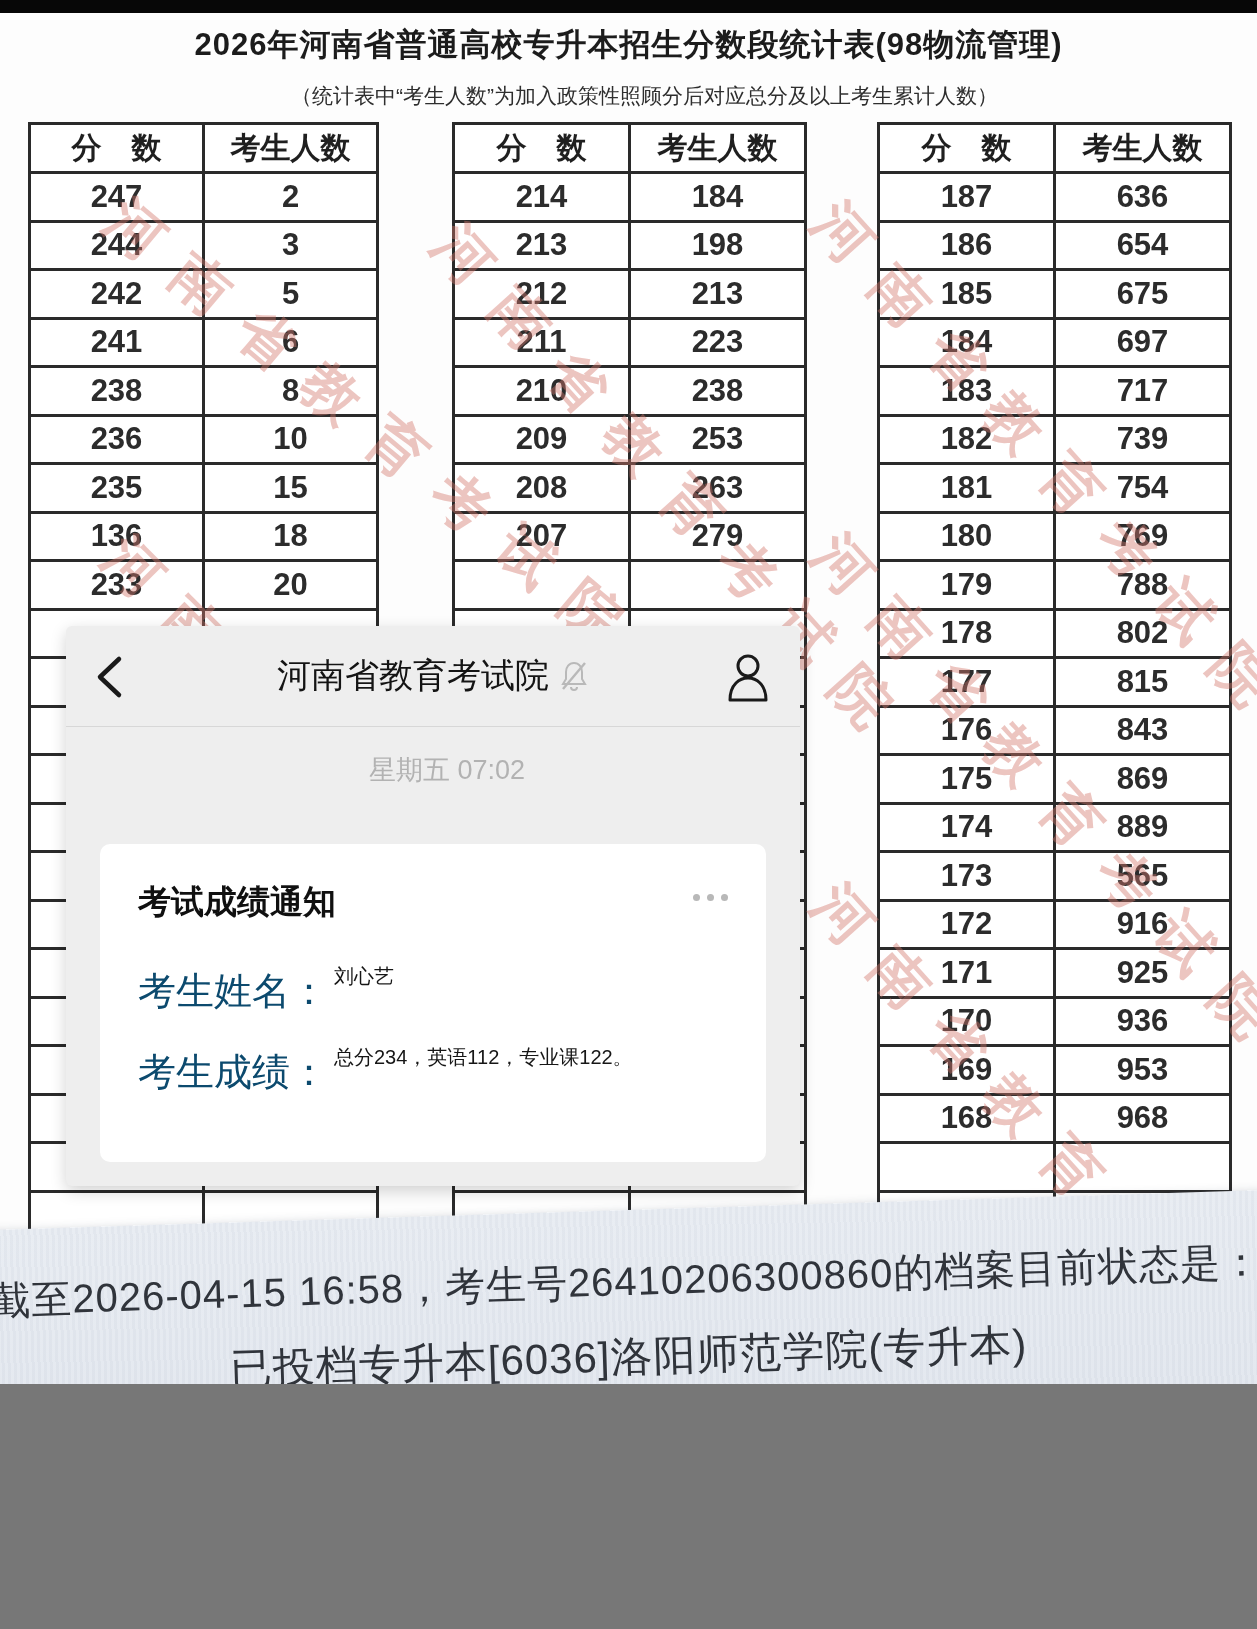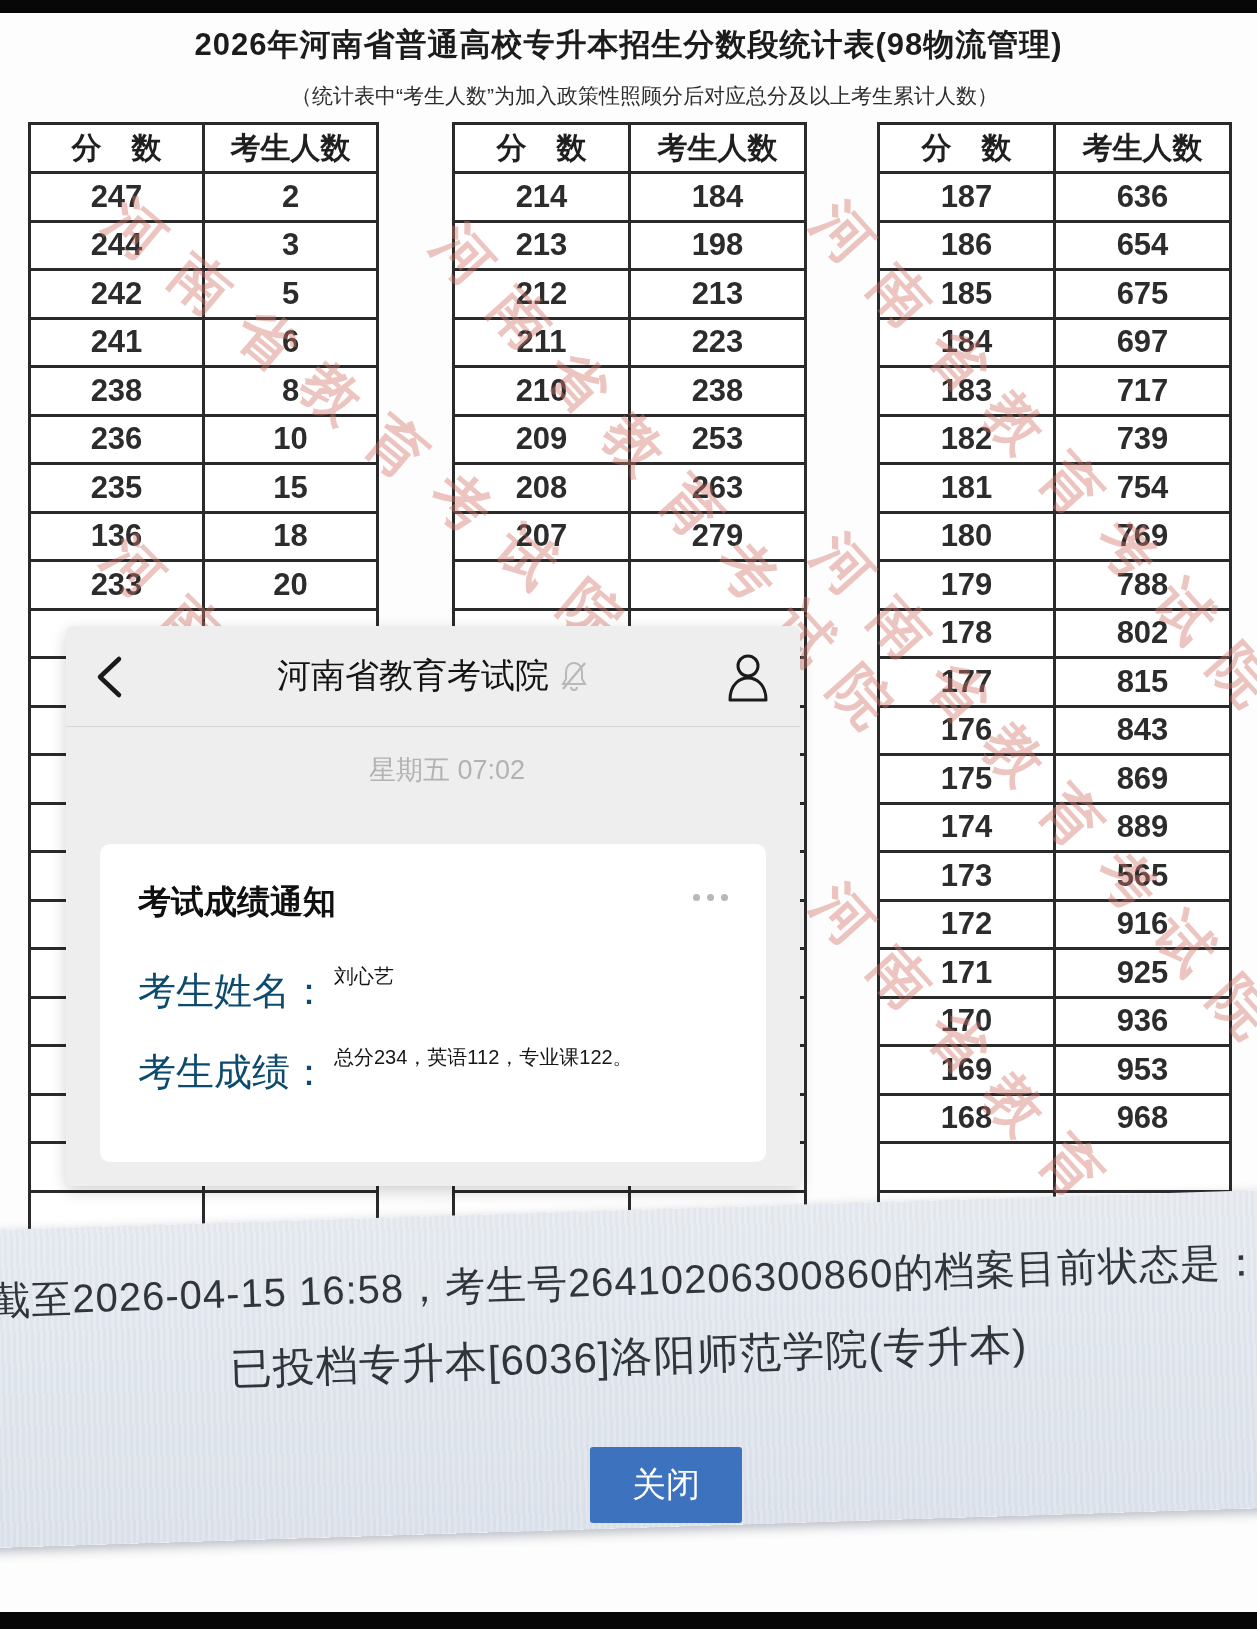--- a/index.html
+++ b/index.html
@@ -1,17 +1,17 @@
 <!DOCTYPE html>
 <html><head>
 <meta charset="utf-8">
 <style>
   html,body{margin:0;padding:0;background:#777;}
   *{box-sizing:border-box;font-family:"Liberation Sans",sans-serif;}
-  .screen{position:relative;width:1257px;height:1629px;margin:0 auto;background:#fdfdfd;overflow:hidden;}
+  .screen{position:relative;width:1257px;height:1384px;margin:0 auto;background:#fdfdfd;overflow:hidden;}
 
   
   .bar{position:absolute;left:0;width:1257px;background:#070707;z-index:40;}
   .bar.top{top:0;height:13px;}
   .bar.bottom{top:1612px;height:17px;}
 
   
   .doc-title{position:absolute;top:24px;left:0;width:1257px;text-align:center;
     font-size:31px;font-weight:bold;color:#1c1c1c;letter-spacing:1px;z-index:1;}
   .doc-subtitle{position:absolute;top:82px;left:16px;width:1257px;text-align:center;

